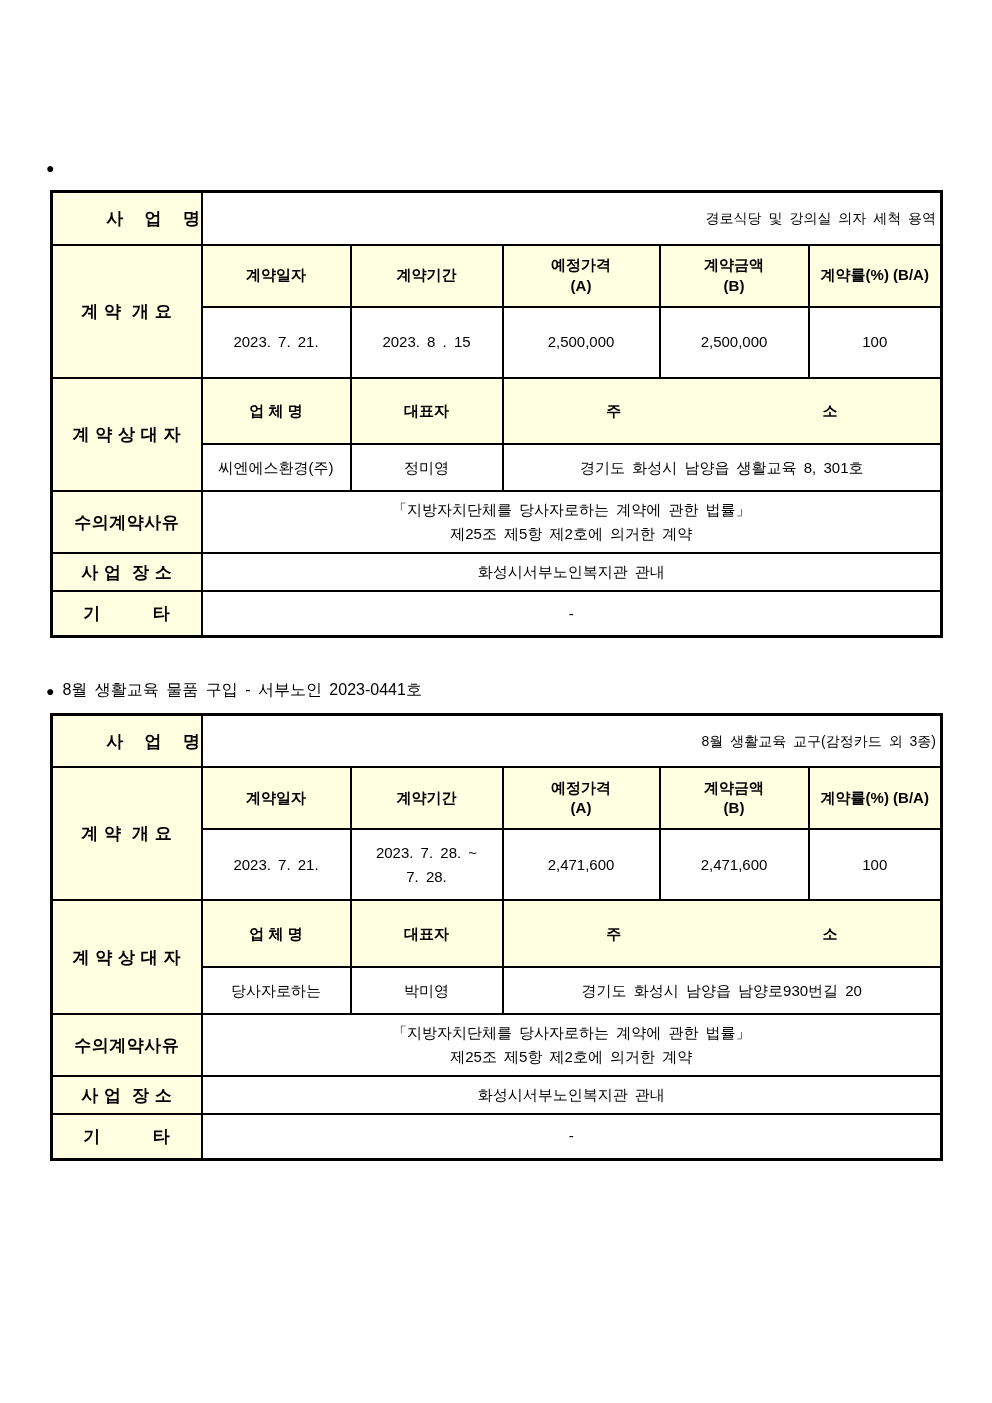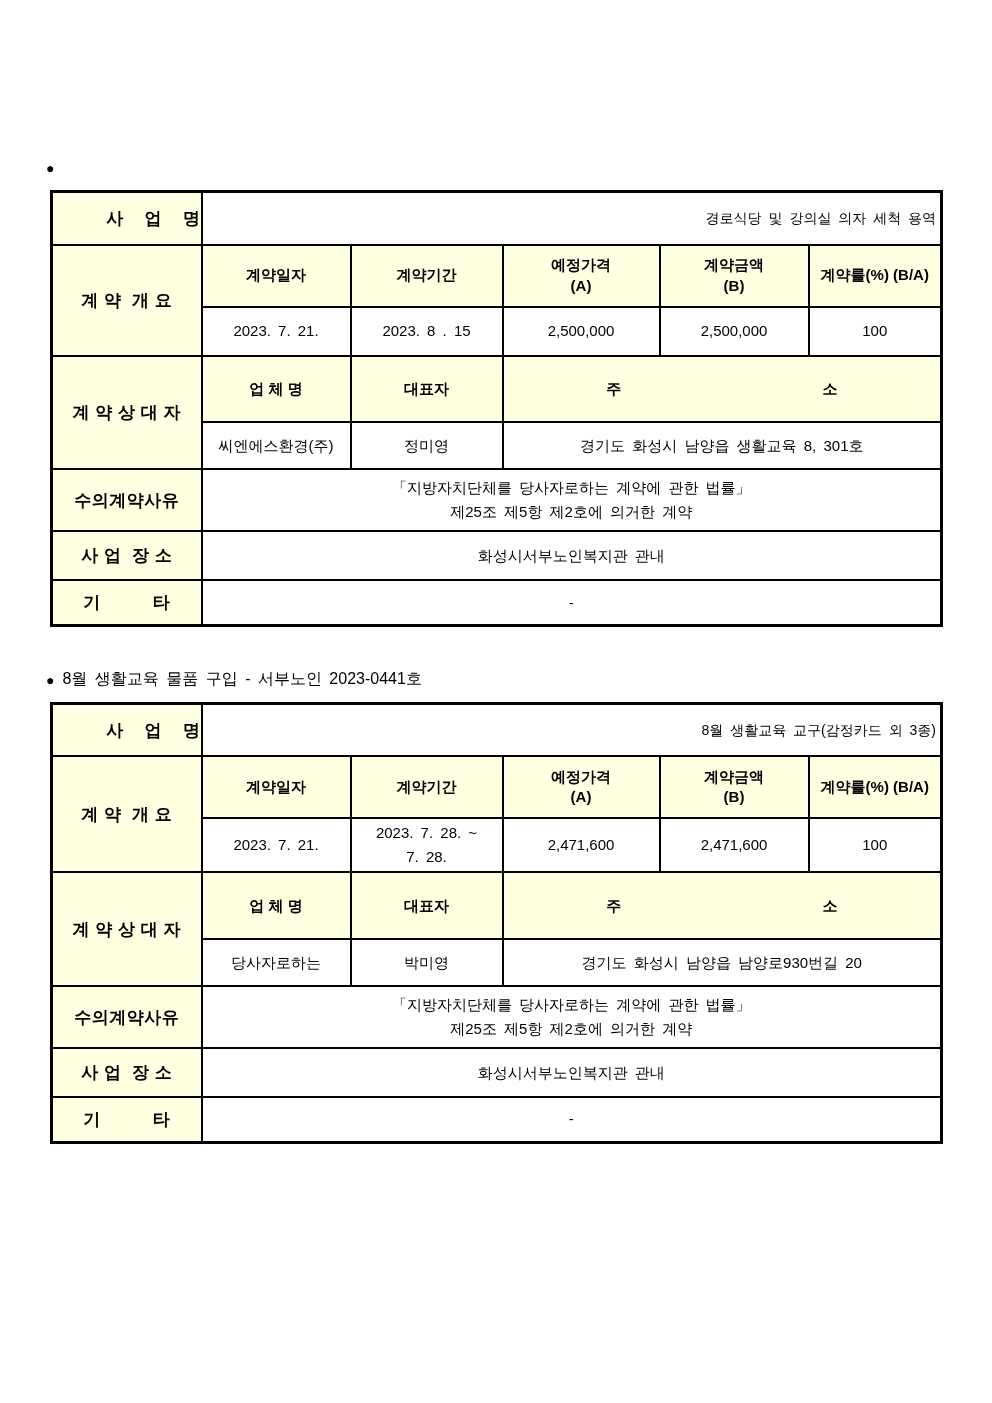--- a/index.html
+++ b/index.html
@@ -83,25 +83,25 @@
   }
   td.val-left { text-align: left; padding-left: 1px; font-size: 14px; }
   .addr-hdr {
     display: flex;
     justify-content: space-around;
     width: 100%;
   }
   
   tr.r-business td { height: 53px; text-align: right; }
   tr.r-ovh td      { height: 62px; }
-  tr.r-ovv td      { height: 49px; }
+  tr.r-ovv td      { height: 71px; }
   tr.r-ph td       { height: 38px; }
   tr.r-pv td       { height: 47px; }
   tr.r-reason td   { height: 62px; }
-  tr.r-place td    { height: 49px; }
+  tr.r-place td    { height: 38px; }
   tr.r-etc td      { height: 45px; }
 </style>
 </head>
 <body>
 
 <div class="page">
   <div class="content">
 
     <div class="heading">
       <span class="bullet">●</span>

